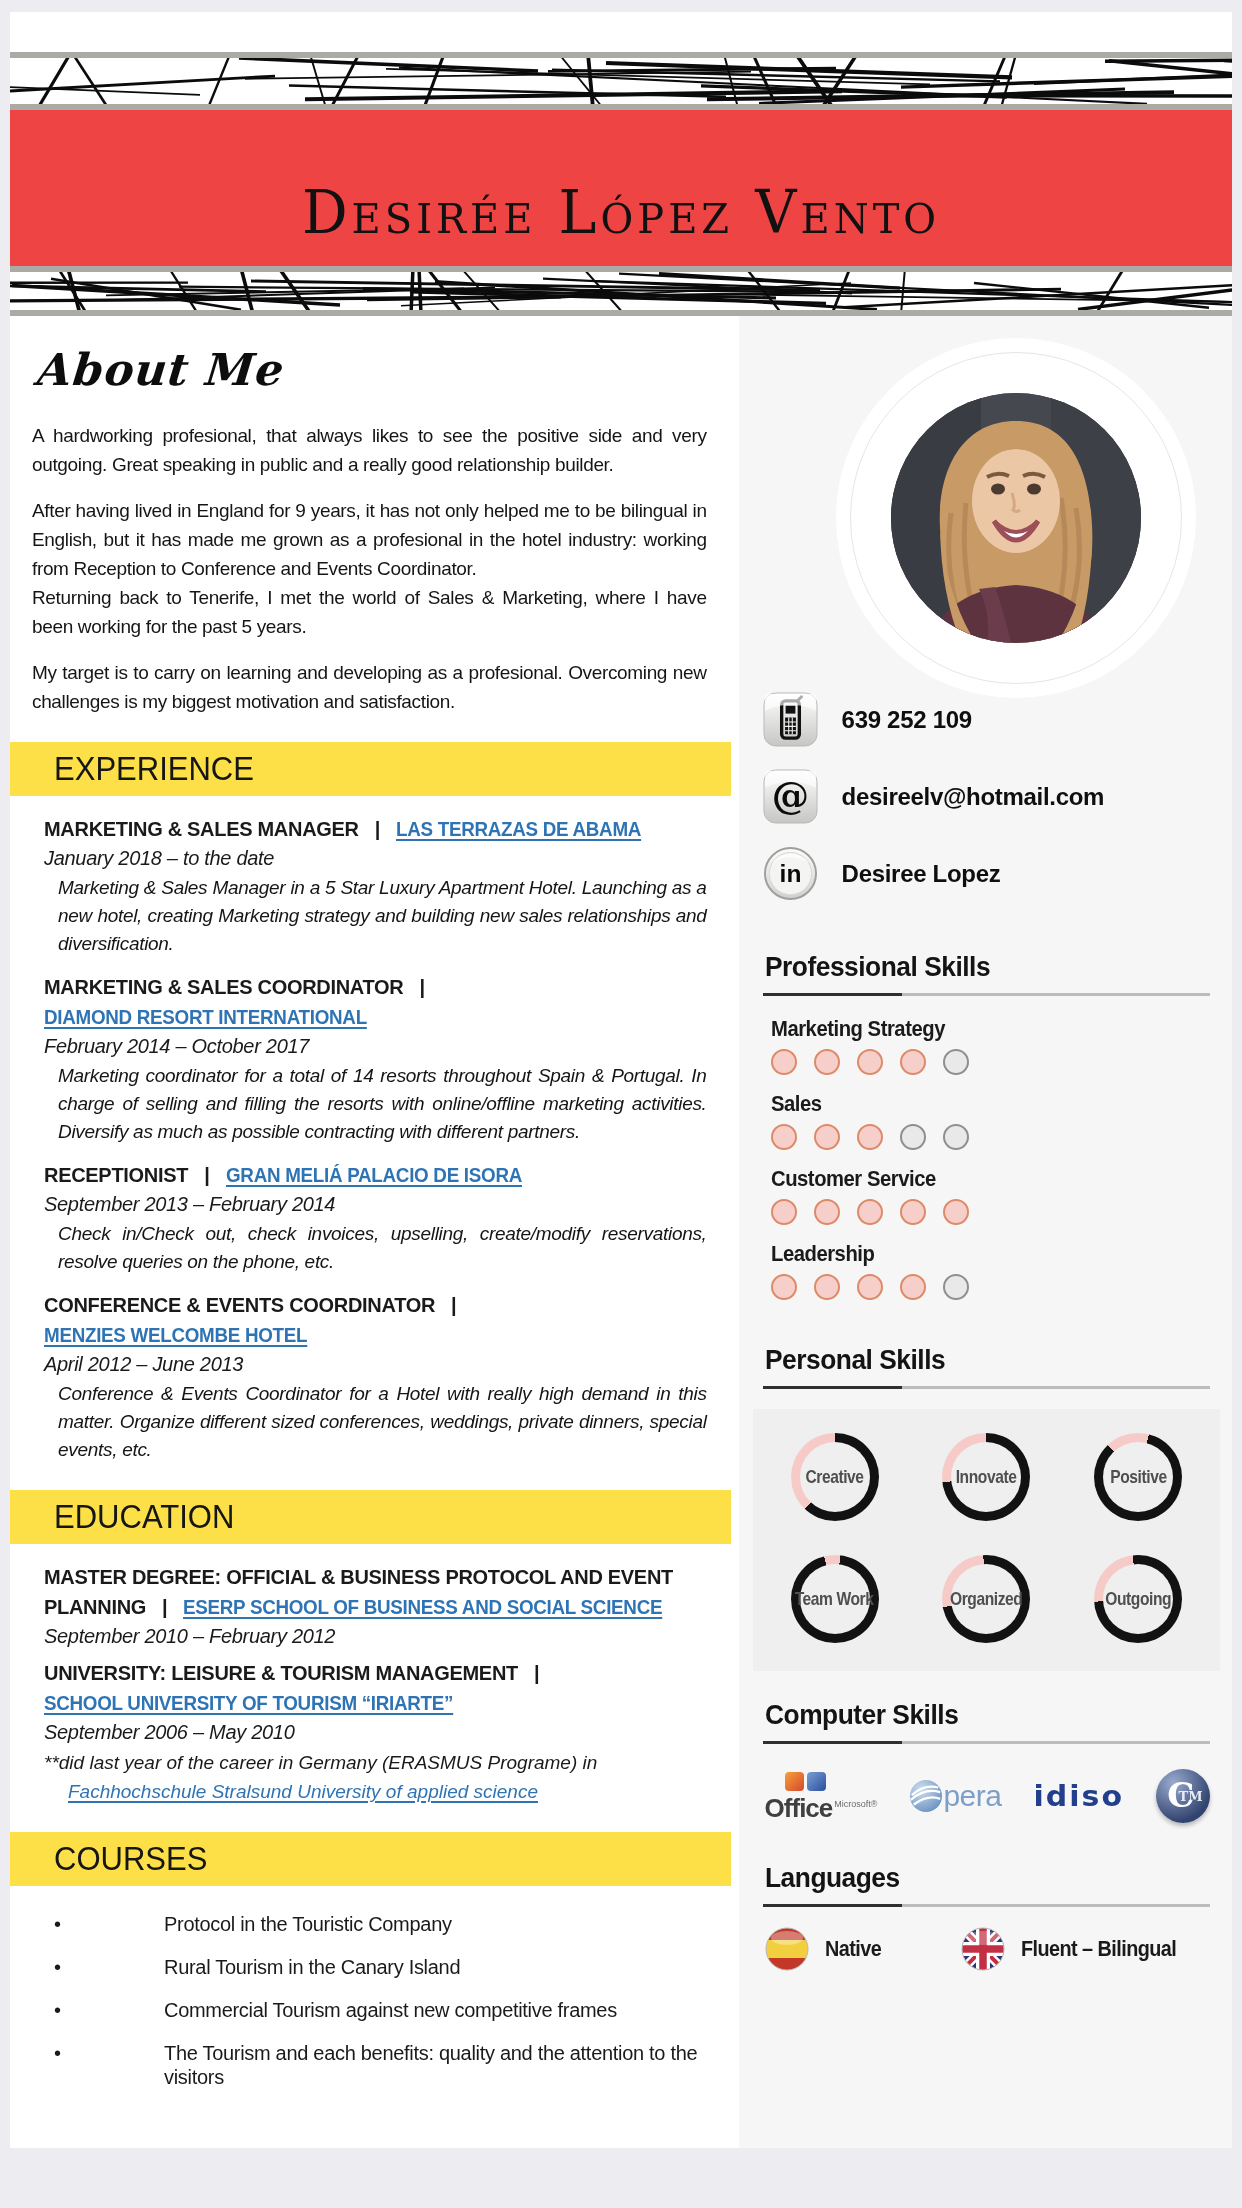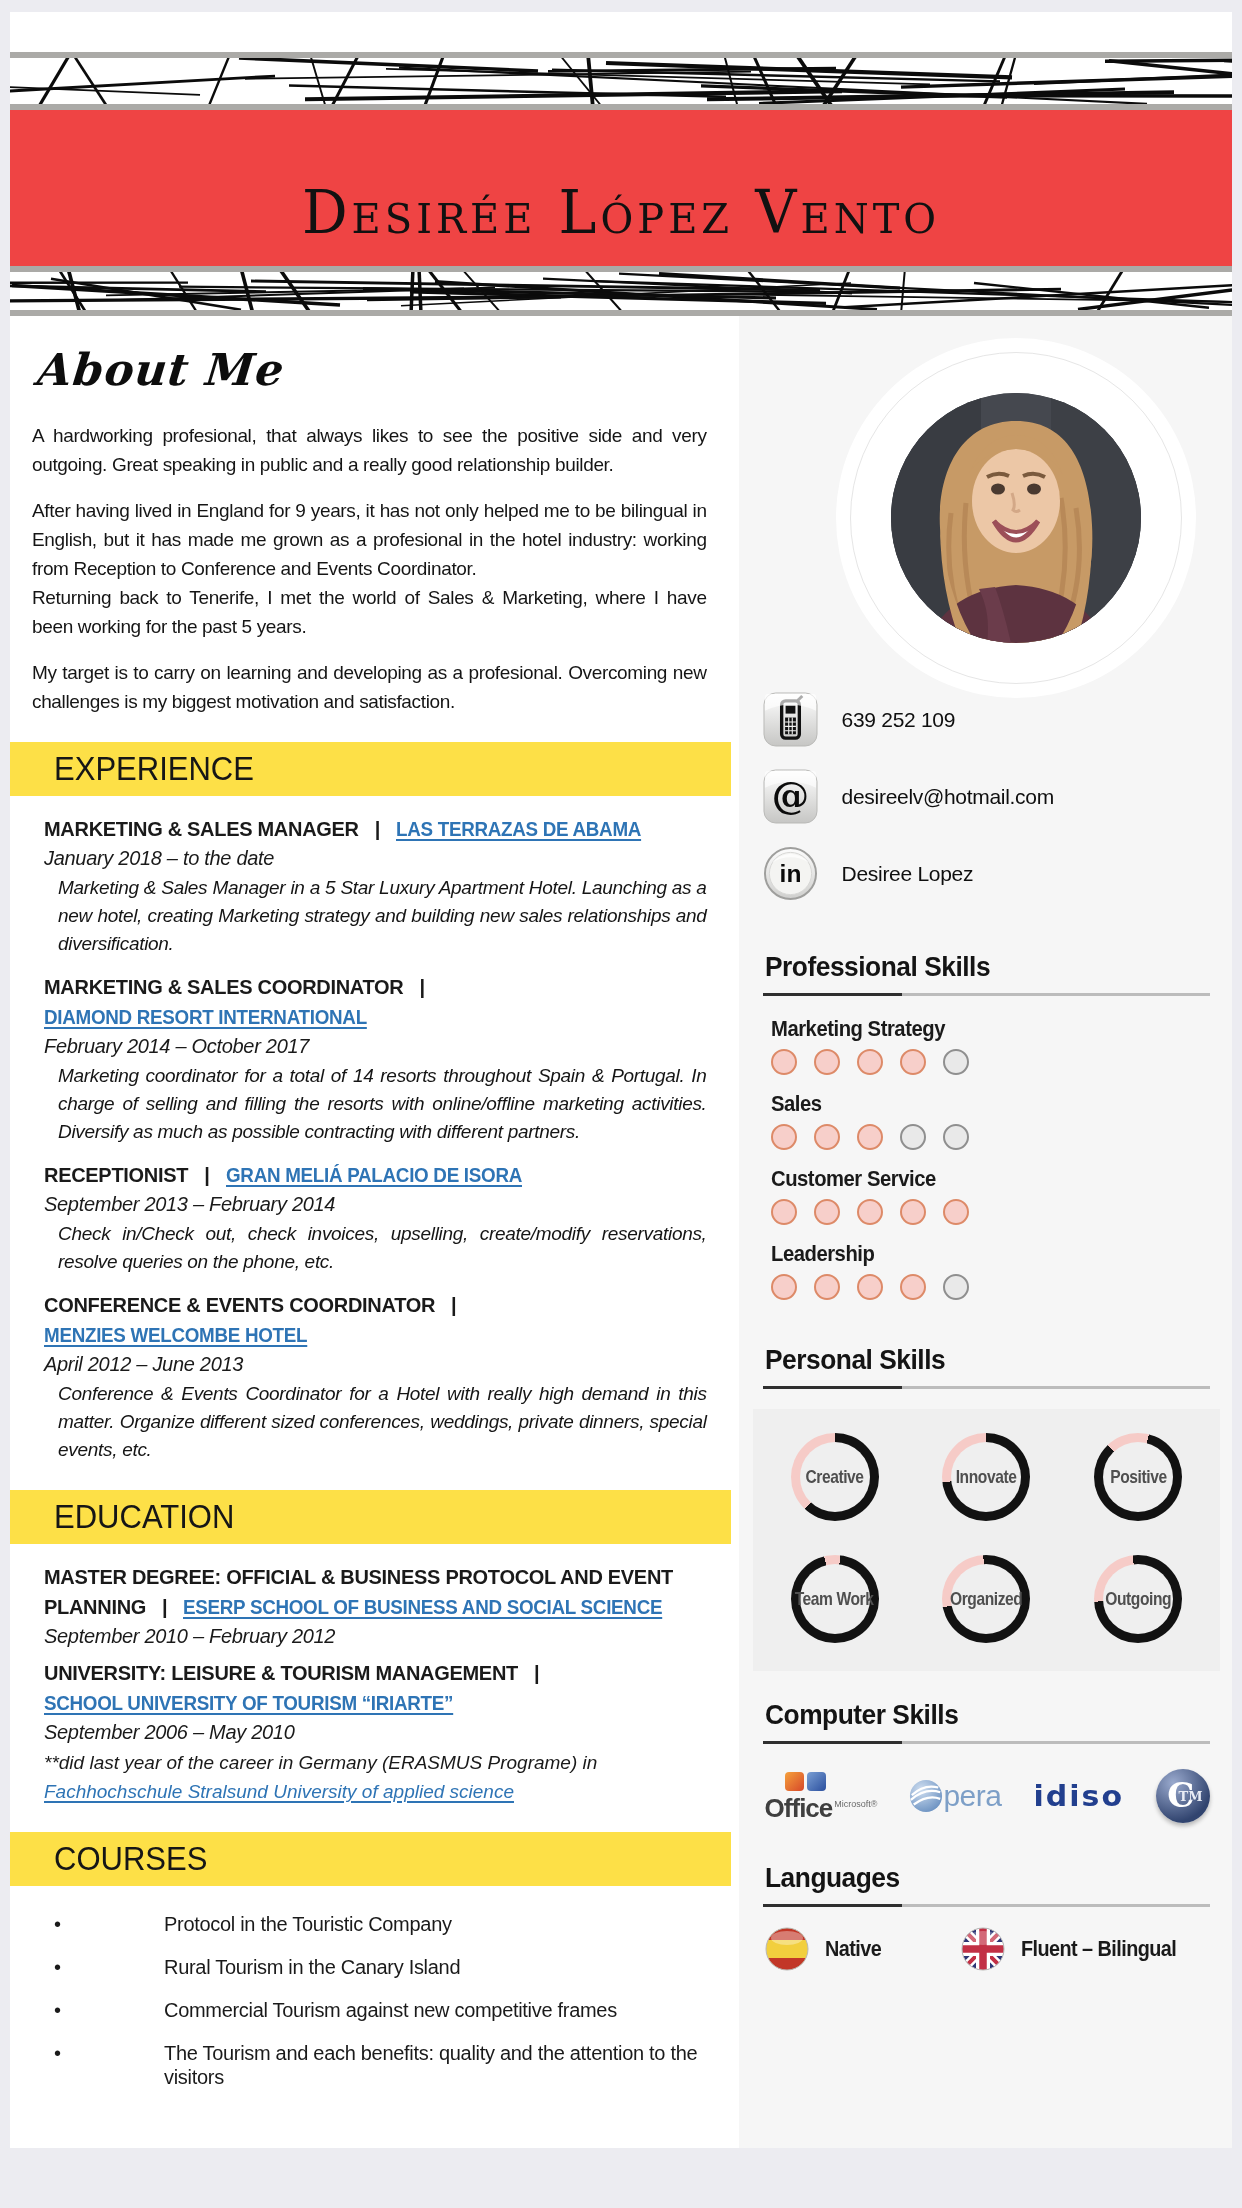--- a/index.html
+++ b/index.html
@@ -41,38 +41,38 @@
   .title-line { font-size:20px; font-weight:700; letter-spacing:-0.3px; line-height:30px; }
   .divider { font-weight:700; margin:0 16px; }
   .link { color:#2e74b5; text-decoration:underline; text-decoration-thickness:2px;
           text-underline-offset:3px; cursor:pointer; }
   .date { font-style:italic; font-size:20px; margin:3px 0 4px; letter-spacing:-0.3px; }
   .desc { font-style:italic; font-size:19px; line-height:28px; text-align:justify;
           padding-left:14px; margin:4px 0 10px; letter-spacing:-0.3px; color:#151515; }
 
   .edu-item { margin:0 0 10px 12px; }
   .note { font-style:italic; font-size:19px; line-height:29px; margin-top:2px; }
-  .note .link { font-style:italic; }
+  .note .link { font-style:italic;margin-left:24px; }
 
   ul.courses { list-style:none; margin:26px 0 0; padding:0; }
   ul.courses li { display:flex; font-size:20px; line-height:24px; margin-bottom:19px; letter-spacing:-0.3px; }
   ul.courses li::before { content:"•"; width:110px; padding-left:22px; flex:none; font-size:20px; }
 
   
   .disc { position:absolute; left:826px; top:326px; width:360px; height:360px;
           border-radius:50%; background:#fff; z-index:3; }
   .disc::before { content:""; position:absolute; inset:14px; border-radius:50%;
                   border:1px solid #e6e6e6; }
   .photo { position:absolute; inset:55px; border-radius:50%; overflow:hidden; background:#43464c; }
   .photo svg { display:block; width:100%; height:100%; }
 
   .contact-row { display:flex; align-items:center; margin-bottom:22px; }
   .cicon { width:55px; height:55px; flex:none; margin-right:24px; }
   .cicon svg { width:100%; height:100%; display:block; }
-  .cval { font-size:21px; font-weight:400; letter-spacing:-0.3px; color:#0f0f0f; }
+  .cval { font-size:24px; font-weight:700; letter-spacing:-0.3px; color:#0f0f0f; }
 
   .right h4 { margin:28px 0 6px 2px; font-size:28px; font-weight:600; letter-spacing:-0.5px; color:#141414; }
   .rule { height:3px; margin:4px 0 20px; background:linear-gradient(to right,#2f2f2f 0 31%,#bcbcbc 31%); }
 
   .pskill { margin:0 0 10px 8px; }
   .plabel { font-size:22px; font-weight:600; letter-spacing:-0.5px; transform:scaleX(.92);
             transform-origin:left center; }
   .dots { display:flex; gap:17px; margin:7px 0 16px 0; }
   .dot { width:26px; height:26px; border-radius:50%; }
   .dot.on  { background:#f7cfca; border:2px solid #dd8a68; }

